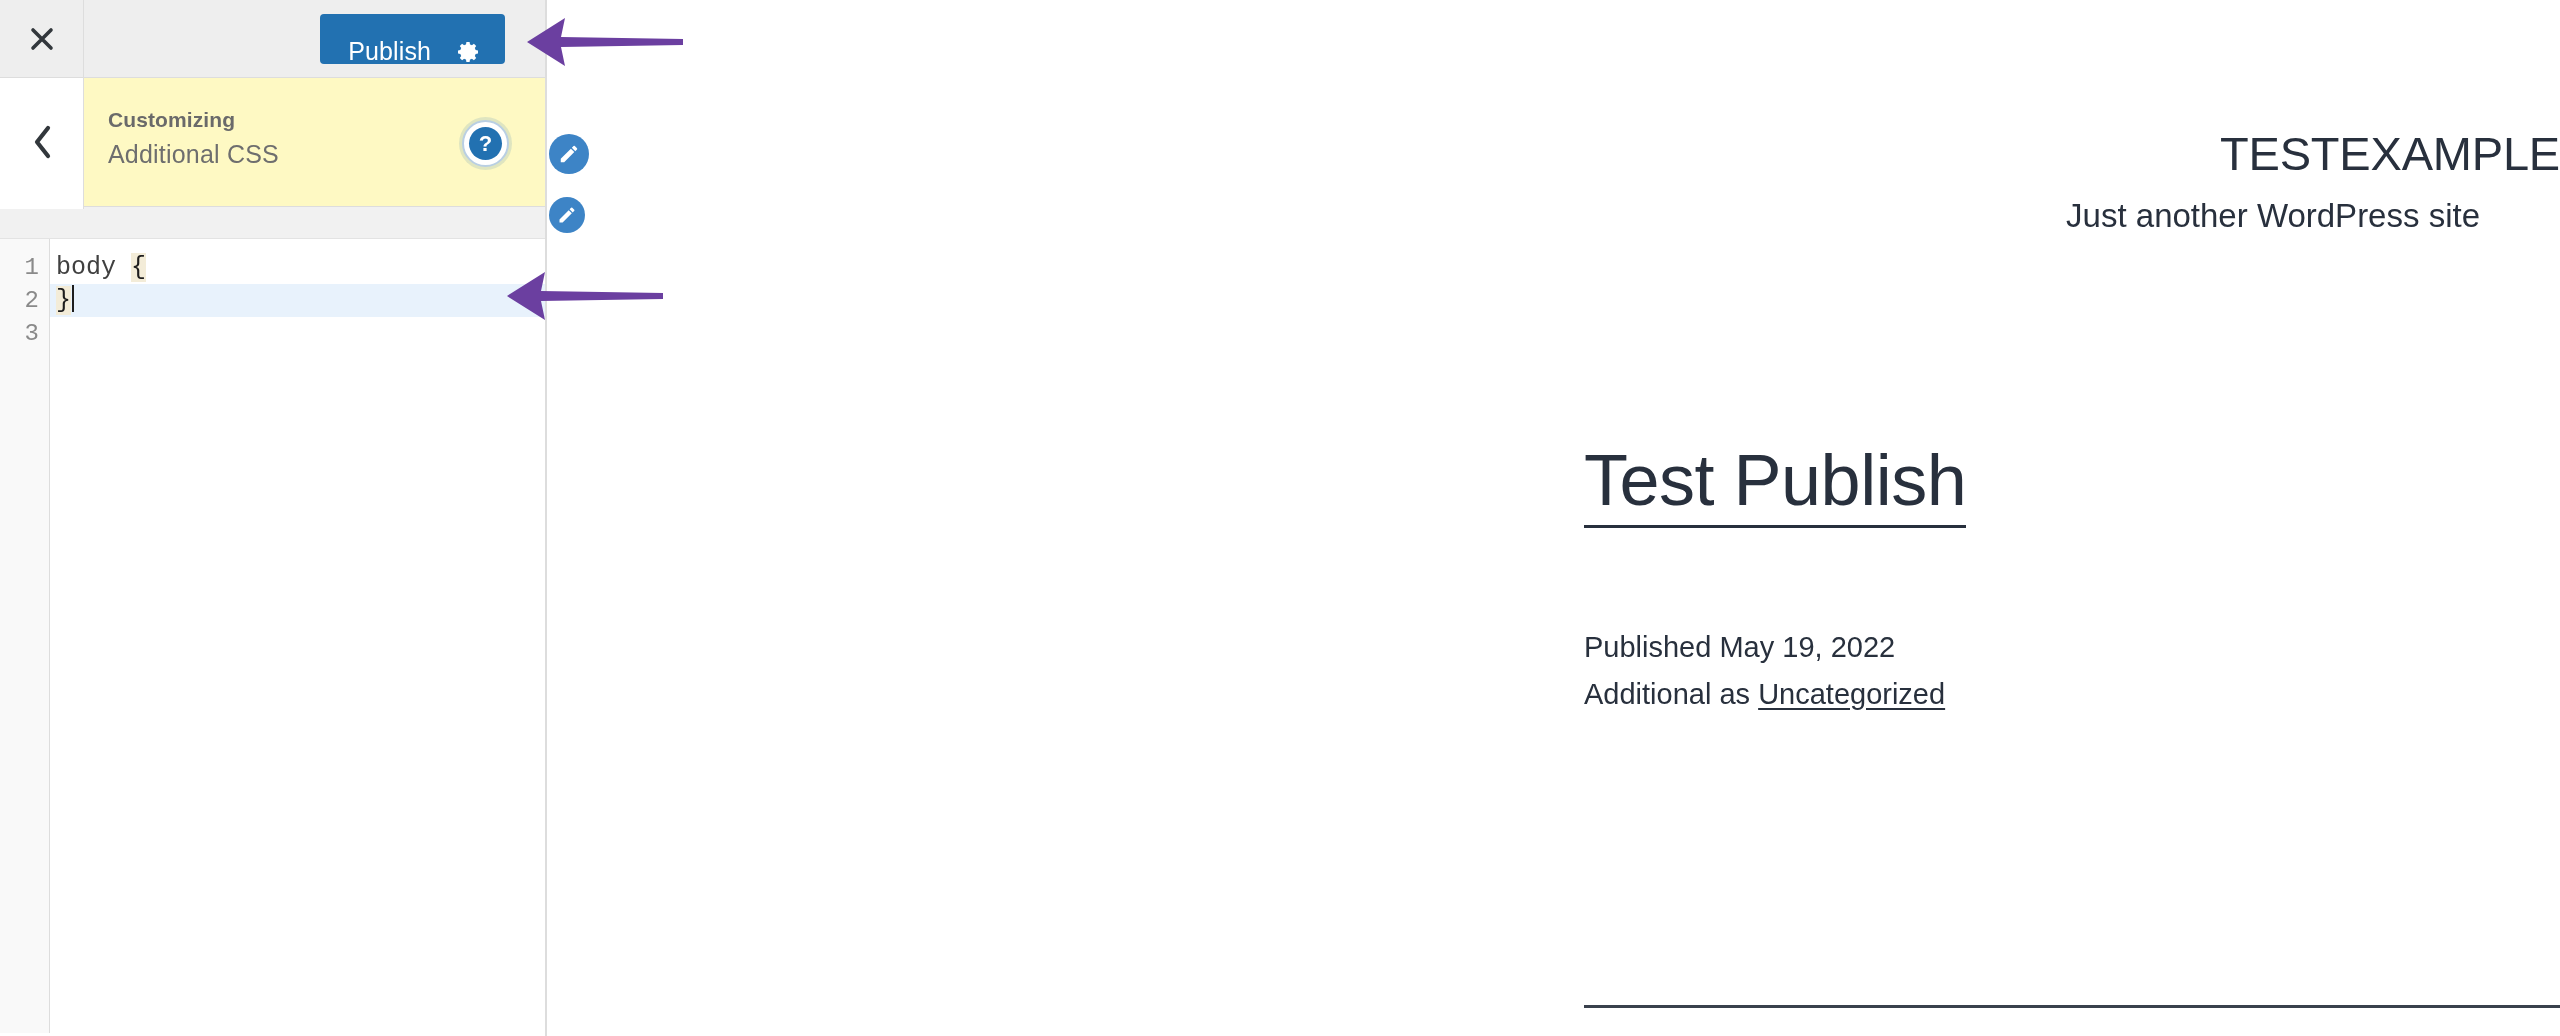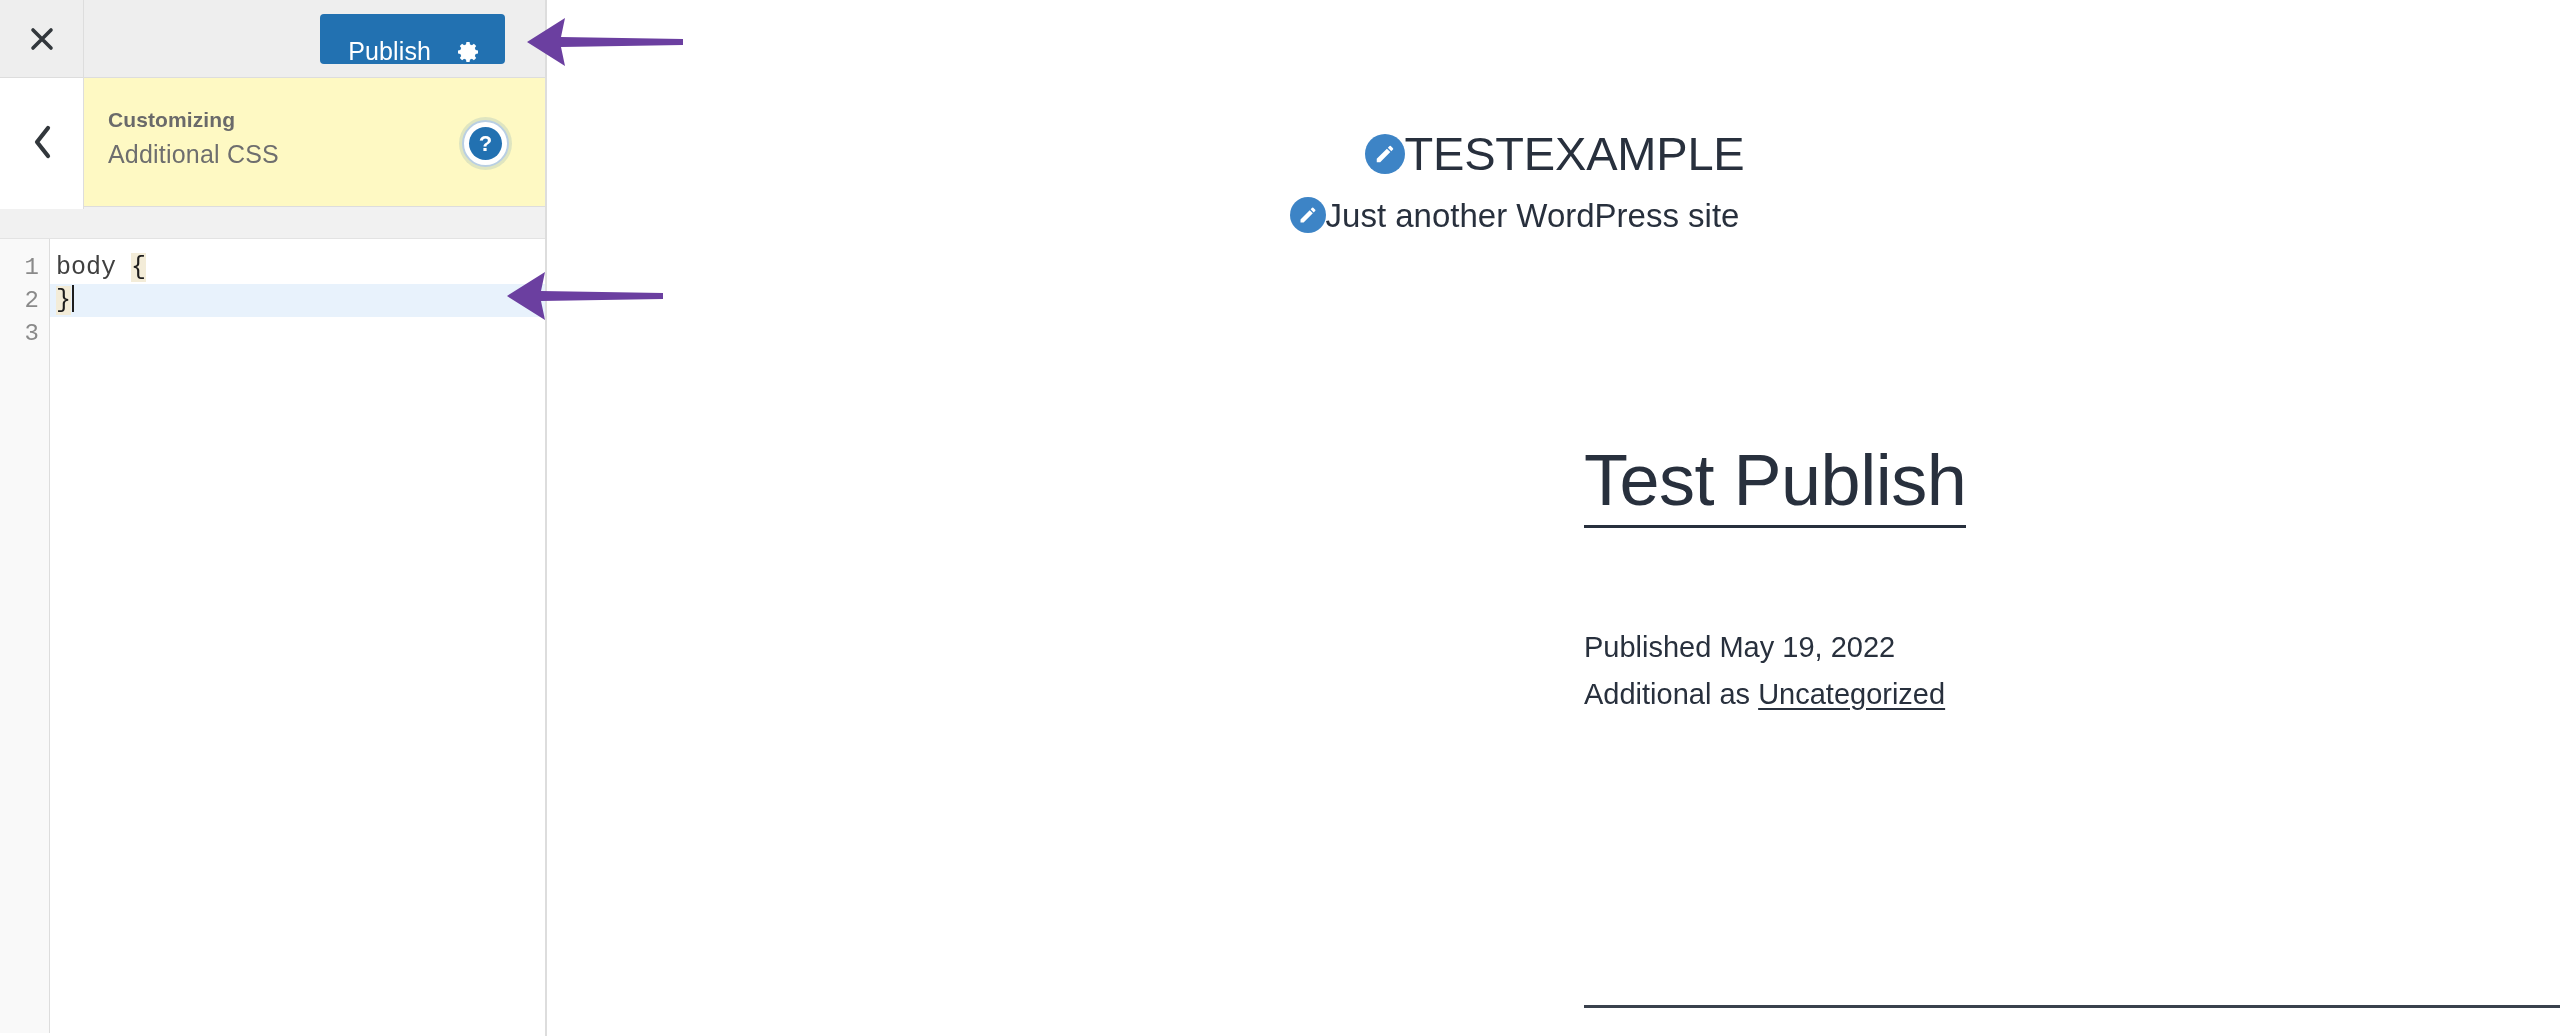--- a/index.html
+++ b/index.html
@@ -240,35 +240,35 @@
     position: absolute;
     left: 0;
     right: 0;
     top: 128px;
     text-align: center;
   }
 
   .site-title-row {
     display: flex;
     align-items: center;
-    justify-content: center;
+    justify-content: space-between;
   }
   .site-title {
     font-size: 47px;
     font-weight: 400;
     color: #28303d;
     letter-spacing: -0.2px;
     line-height: 1.1;
     font-family: "Liberation Sans", sans-serif;
   }
 
   .site-tagline-row {
     display: flex;
     align-items: center;
-    justify-content: center;
+    justify-content: space-between;
     margin-top: 16px;
     padding-right: 80px;
   }
   .site-tagline {
     font-size: 33px;
     font-weight: 400;
     color: #28303d;
     line-height: 1.2;
   }
 

